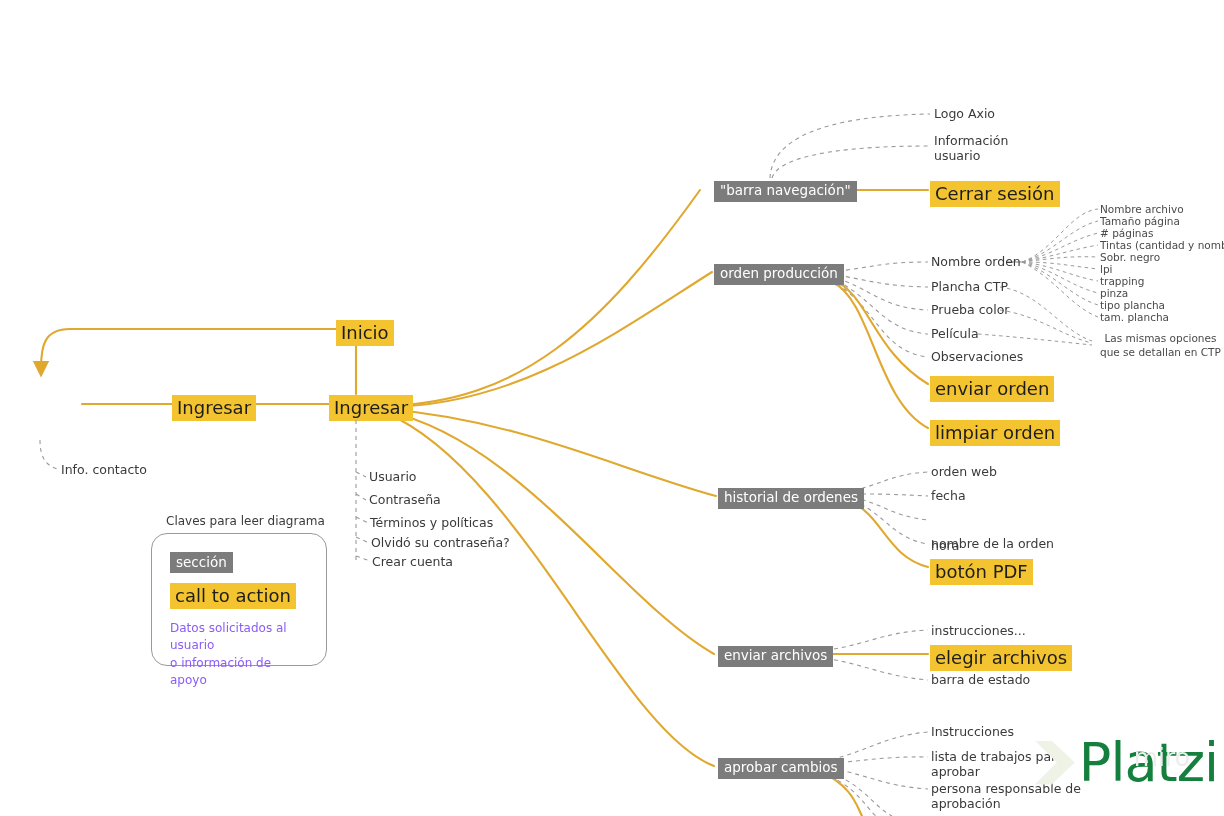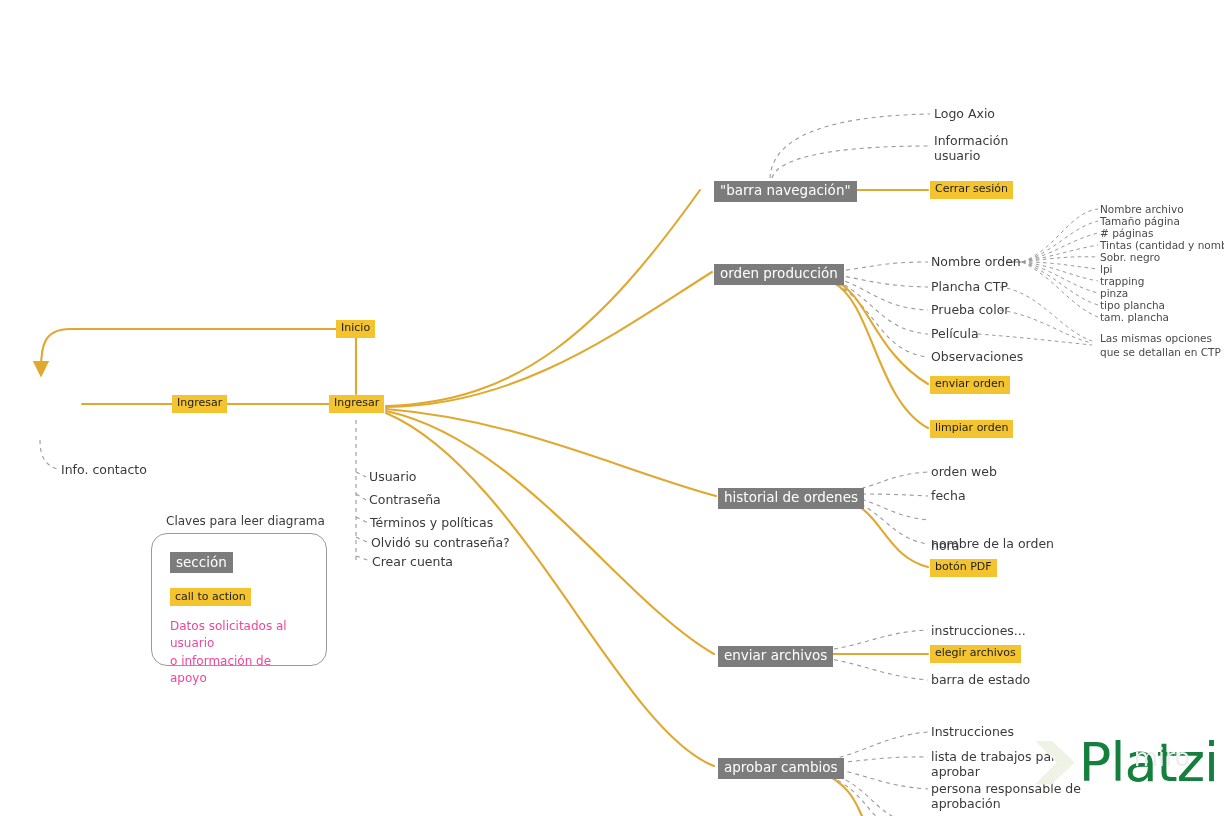--- a/index.html
+++ b/index.html
@@ -10,46 +10,46 @@
     color:#2b2b2b;
   }
   #canvas{position:absolute;inset:0;width:1224px;height:816px;}
   svg.wires{position:absolute;left:0;top:0;width:1224px;height:816px;pointer-events:none;}
 
   .node{position:absolute;white-space:nowrap;line-height:1.18;}
 
   
   .cta{
     background:#F4C430;color:#1d1d1d;
-    padding:2px 5px 3px 5px;font-size:11px;
+    padding:2px 5px 3px 5px;font-size:18px;
   }
   
   .sec{
     background:#7C7C7C;color:#ffffff;
     padding:2px 6px 3px 6px;font-size:13.5px;
   }
   
   .txt{font-size:12.5px;color:#3a3a3a;}
-  .txt-sm{font-size:10.5px;color:#4a4a4a;line-height:1.32;}
+  .txt-sm{font-size:10.5px;color:#4a4a4a;line-height:1.32;text-align:center;}
 
   
   .root{
     position:absolute;border:2px solid #E0A82E;border-radius:40px;
     background:#fff;display:flex;align-items:center;justify-content:center;
     font-size:13px;color:#222;
   }
 
   
   .legend-title{position:absolute;font-size:12px;color:#3a3a3a;}
   .legend-box{
     position:absolute;border:1.4px solid #9a9a9a;border-radius:16px;background:#fff;
   }
   .legend-inner{padding:18px 18px 14px 18px;}
   .legend-row{margin-bottom:14px;}
-  .legend-note{font-size:12px;color:#ec4899;line-height:1.45;}
+  .legend-note{font-size:12px;color:#8b5cf6;line-height:1.45;}
 
   
   .wm{position:absolute;pointer-events:none;}
   .wm-platzi{right:6px;bottom:22px;display:flex;align-items:center;gap:4px;opacity:1;}
   .wm-platzi .chev{
     width:40px;height:44px;
     background:#EFF3E6;
     clip-path:polygon(0 0,42% 0,100% 50%,42% 100%,0 100%,55% 50%);
   }
   .wm-platzi .word{

